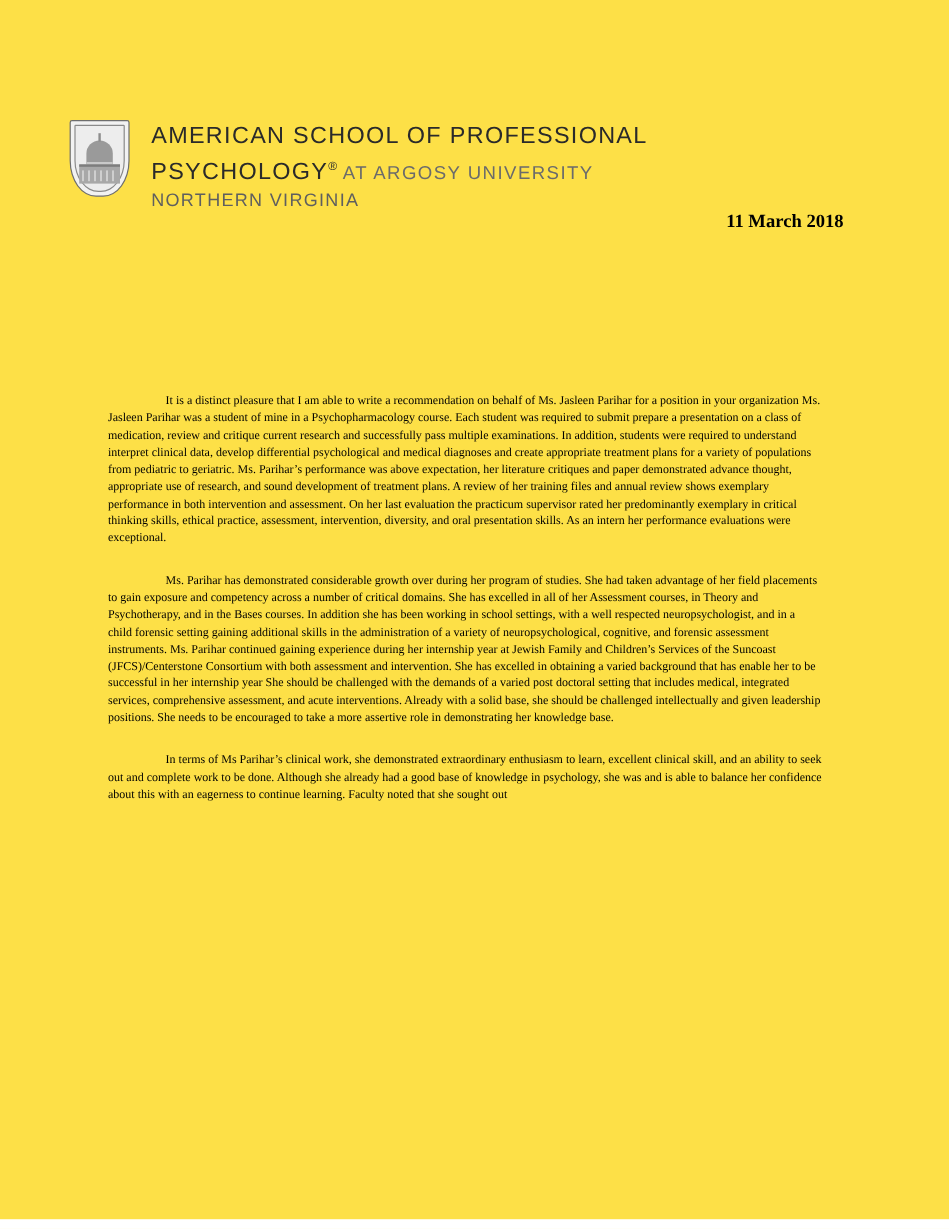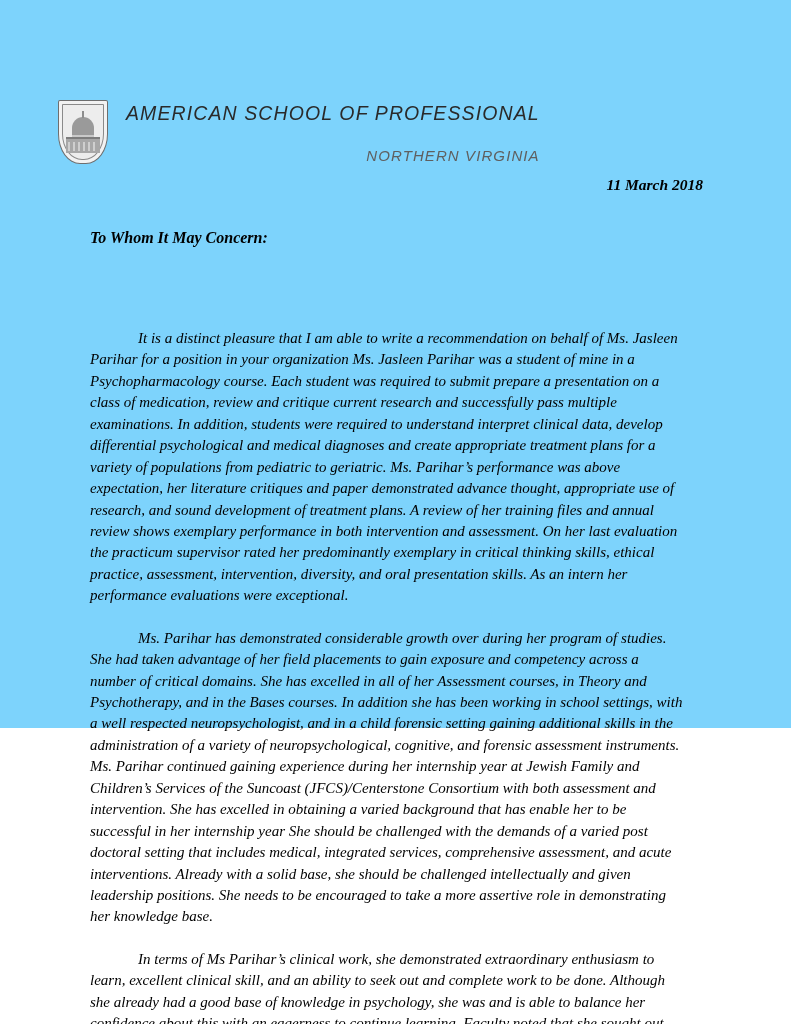--- a/index.html
+++ b/index.html
@@ -10,24 +10,23 @@
   body {
     width: 791px;
     height: 1024px;
     font-family: "Liberation Serif", serif;
     color: #000000;
     overflow: hidden;
   }
   .page {
     position: relative;
     width: 791px;
-    height: 728px;
-    background: #7dd3fc;
+    height: 1016px;
+    background: #fde047;
     box-sizing: border-box;
-    font-style: italic;
   }
   .letterhead {
     position: absolute;
     left: 58px;
     top: 100px;
     width: 680px;
     display: flex;
     align-items: flex-start;
   }
   .crest {
@@ -117,23 +116,22 @@
   .school-line2 .sub {
     font-size: 15.5px;
     color: #6b6b6b;
     letter-spacing: 1.2px;
   }
   .school-line3 {
     font-family: "Liberation Sans", sans-serif;
     font-size: 15px;
     letter-spacing: 1.1px;
     color: #5f5f5f;
-    margin-top: 22px;
+    margin-top: 4px;
     white-space: nowrap;
-    text-align: right;
   }
   .date {
     position: absolute;
     right: 88px;
     top: 176px;
     font-size: 15.5px;
     font-weight: bold;
   }
   .salutation {
     position: absolute;
@@ -150,47 +148,49 @@
     font-weight: bold;
   }
   .body {
     position: absolute;
     left: 90px;
     top: 328px;
     width: 611px;
   }
   .body p {
     margin: 0 16px 21px 0;
-    font-size: 15px;
+    font-size: 10px;
     line-height: 1.43;
     text-align: left;
     text-indent: 48px;
   }
 </style>
 </head>
 <body>
 
 <div class="page">
 
   <div class="letterhead">
     <div class="crest">
       <div class="crest-inner">
         <div class="dome"></div>
         <div class="base"></div>
       </div>
     </div>
     <div class="school-text">
       <div class="school-line1">AMERICAN SCHOOL  OF  PROFESSIONAL</div>
+      <div class="school-line2">
+        <span>PSYCHOLOGY</span><span class="reg">®</span><span class="sub"> AT  ARGOSY UNIVERSITY</span>
+      </div>
       <div class="school-line3">NORTHERN VIRGINIA</div>
     </div>
   </div>
 
   <div class="date">11 March 2018</div>
 
-  <div class="salutation">To Whom It May Concern:</div>
 
 
   <div class="body">
     <p>It is a distinct pleasure that I am able to write a recommendation on behalf of Ms. Jasleen Parihar for a position in your organization Ms. Jasleen Parihar was a student of mine in a Psychopharmacology course.  Each student was required to submit prepare a presentation on a class of medication, review and critique current research and successfully pass multiple examinations.   In addition, students were required to understand interpret clinical data, develop differential psychological and medical diagnoses and create appropriate treatment plans for a variety of populations from pediatric to geriatric.  Ms. Parihar’s performance was above expectation, her literature critiques and paper demonstrated advance thought, appropriate use of research, and sound development of treatment plans.   A review of her training files and annual review shows exemplary performance in both intervention and assessment.  On her last evaluation the practicum supervisor rated her predominantly exemplary in critical thinking skills, ethical practice, assessment, intervention, diversity, and oral presentation skills. As an intern her performance evaluations were exceptional.</p>
     <p>Ms. Parihar has demonstrated considerable growth over during her program of studies.  She had taken advantage of her field placements to gain exposure and competency across a number of critical domains. She has excelled in all of her Assessment courses, in Theory and Psychotherapy, and in the Bases courses.   In addition she has been working in school settings, with a well respected neuropsychologist, and in a child forensic setting gaining additional skills in the administration of a variety of neuropsychological, cognitive, and forensic assessment instruments. Ms. Parihar continued gaining experience during her internship year at Jewish Family and Children’s Services of the Suncoast (JFCS)/Centerstone Consortium with both assessment and intervention.   She has excelled in obtaining a varied background that has enable her to be successful in her internship year   She should be challenged with the demands of a varied post doctoral setting that includes medical, integrated services, comprehensive assessment, and acute interventions.   Already with a solid base, she should be challenged intellectually and given leadership positions.  She needs to be encouraged to take a more assertive role in demonstrating her knowledge base.</p>
     <p>In terms of Ms Parihar’s clinical work, she demonstrated extraordinary enthusiasm to learn, excellent clinical skill, and an ability to seek out and complete work to be done.  Although she already had a good base of knowledge in psychology, she was and is able to balance her confidence about this with an eagerness to continue learning.  Faculty noted that she sought out</p>
   </div>
 
 </div>
 

